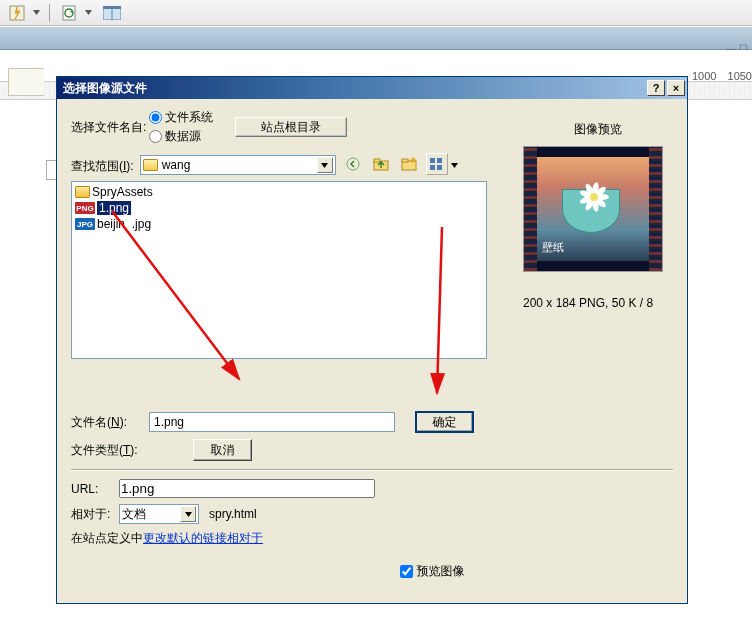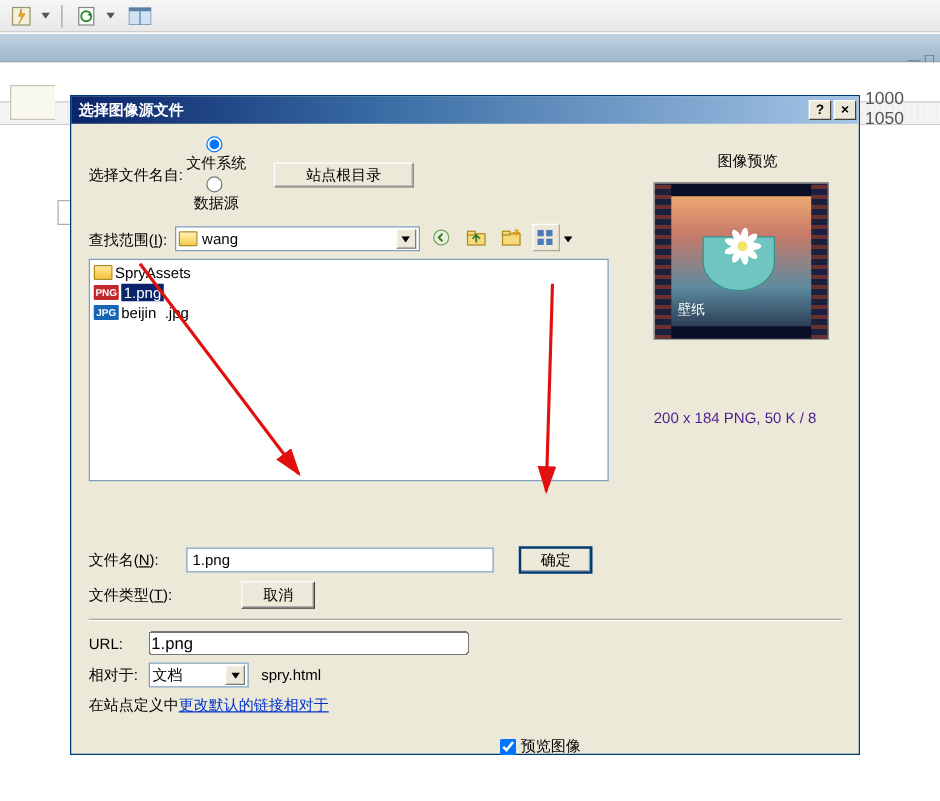--- a/index.html
+++ b/index.html
@@ -10,36 +10,36 @@
   .tbicon { width: 22px; height: 20px; display: inline-flex; align-items: center; justify-content: center; border: 1px solid transparent; }
   .tbicon svg { display:block; }
   .tbdrop { width: 9px; margin-left:-4px; }
   .vsep { width:1px; height:18px; background:#a0a0a0; }
 
   .workbg { height: 24px; background: linear-gradient(#c0d3e2,#9eb8cd); border-top:1px solid #fff; border-bottom:1px solid #7a94aa; position: relative; }
   .workbg .rightmark { position:absolute; right:4px; bottom:-5px; font-size:10px; color:#666; }
 
   .ruler { height: 50px; background:#fff; border-bottom:1px solid #ccc; position: relative; }
   .ruler .tab { position:absolute; left:8px; top:18px; width:36px; height:28px; background:#f9f8ee; border:1px solid #c9c6b5; border-right: none; }
-  .ruler .marks { position:absolute; right:0; top:20px; width:60px; font-size:14px; color:#555; display:flex; justify-content:space-between;flex-direction:column; }
+  .ruler .marks { position:absolute; right:0; top:20px; width:60px; font-size:11px; color:#555; display:flex; justify-content:space-between; }
   .ruler-bottom-strip { position:absolute; left:0; right:0; bottom:0; height:18px; background:repeating-linear-gradient(90deg,#f4f4f4 0,#f4f4f4 4px,#eee 4px,#eee 5px); border-top:1px solid #ccc; }
 
   .canvas { position:absolute; left:0; top:100px; right:0; bottom:0; background:#fff; }
   .canvas .doc { position:absolute; left:46px; top:60px; width:200px; height:20px; background:#fff; border:1px solid #adadad; }
 
   
   .dialog { position:absolute; left:56px; top:76px; width:632px; height:528px; background:#ece9d8; border:1px solid #003c74; }
   .titlebar { height:22px; background:linear-gradient(90deg,#0a246a,#3a6ea5 40%,#a6c6e7); color:#fff; display:flex; align-items:center; padding:0 2px 0 6px; font-size:12px; font-weight:bold; }
   .titlebar .spacer { flex:1; }
   .title-btn { width:18px; height:16px; background:#ece9d8; border:1px solid #fff; border-right-color:#404040; border-bottom-color:#404040; margin-left:2px; display:flex; align-items:center; justify-content:center; font-size:11px; color:#000; }
 
   .dlg-body { padding:10px 14px 10px 14px; color:#000; }
   .row { display:flex; align-items:center; margin-bottom:6px; }
   .lbl { width:78px; }
-  .radio { display:flex; align-items:center;flex-direction:column; }
+  .radio { display:flex; align-items:center; }
   .radio input { margin-right:3px; }
   .radiocol { display:flex; flex-direction:column; gap:2px; margin-right:22px;}
 
   .topbtns { display:flex; flex-direction:column; gap:20px; }
   .winbtn { width:112px; height:20px; background:#ece9d8; border:1px solid #fff; border-right-color:#7a7a7a; border-bottom-color:#7a7a7a; font-size:12px; text-align:center; line-height:18px; box-shadow: inset -1px -1px 0 #c0c0c0; cursor:pointer; }
 
   .look-in { display:flex; align-items:flex-end; gap:6px; margin-top:8px; }
   .combo { height:20px; border:1px solid #7f9db9; background:#fff; display:flex; align-items:center; padding:0 2px; }
   .combo .dropbtn { width:16px; height:16px; background:#ece9d8; border:1px solid #fff; border-right-color:#7a7a7a; border-bottom-color:#7a7a7a; display:flex; align-items:center; justify-content:center; margin-left:auto;}
   .navicon { width:22px; height:22px; border:1px solid #fff; border-right-color:#aca899; border-bottom-color:#aca899; display:flex; align-items:center; justify-content:center; background:#ece9d8;}
@@ -65,21 +65,21 @@
   .preview-col { position:absolute; right:14px; top:44px; width:150px; text-align:center; }
   .preview-title { margin-bottom:8px; }
   .thumb { width:140px; height:126px; background:#0b1028; position:relative; overflow:hidden; border:1px solid #999;}
   .thumb .sky { position:absolute; left:13px; top:10px; width:112px; height:104px; background:linear-gradient(#eda870,#c77a6a 30%,#5e8ba0 70%,#2b3e55); }
   .thumb .cup { position:absolute; left:38px; top:42px; width:58px; height:44px; background:#6fc5c0; border-radius:0 0 30px 30px/0 0 24px 24px; border:1px solid #3a8f8a; }
   .thumb .flower { position:absolute; left:54px; top:34px; width:32px; height:32px; }
   .petal { position:absolute; width:14px; height:6px; background:#fff; border-radius:50%; left:9px; top:13px; transform-origin:center center; }
   .thumb .flower .center { position:absolute; left:12px; top:12px; width:8px; height:8px; background:#f1e26a; border-radius:50%; }
   .thumb .lbl2 { position:absolute; left:18px; bottom:16px; color:#fff; font-size:11px; }
   .thumb .sidebars { position:absolute; top:0; bottom:0; width:13px; background:repeating-linear-gradient(0deg,rgba(200,80,60,.5) 0,rgba(200,80,60,.5) 3px,rgba(40,50,80,.5) 3px,rgba(40,50,80,.5) 8px);}
-  .preview-info { margin-top:55px; text-align:left; font-size:12px; color:#4c1d95; }
+  .preview-info { margin-top:24px; text-align:left; font-size:12px; color:#000000; }
 
   .link { color:#0033cc; text-decoration:underline; cursor:pointer;}
   .checkbox-row { display:flex; align-items:center; justify-content:center; margin-top:16px; margin-left:120px; gap:4px;}
   input[type=checkbox]{ width:13px; height:13px; }
 
   
   svg.arrows { position:absolute; left:0; top:0; width:632px; height:528px; pointer-events:none; }
 
   .underline-key { text-decoration: underline; }
 </style>

